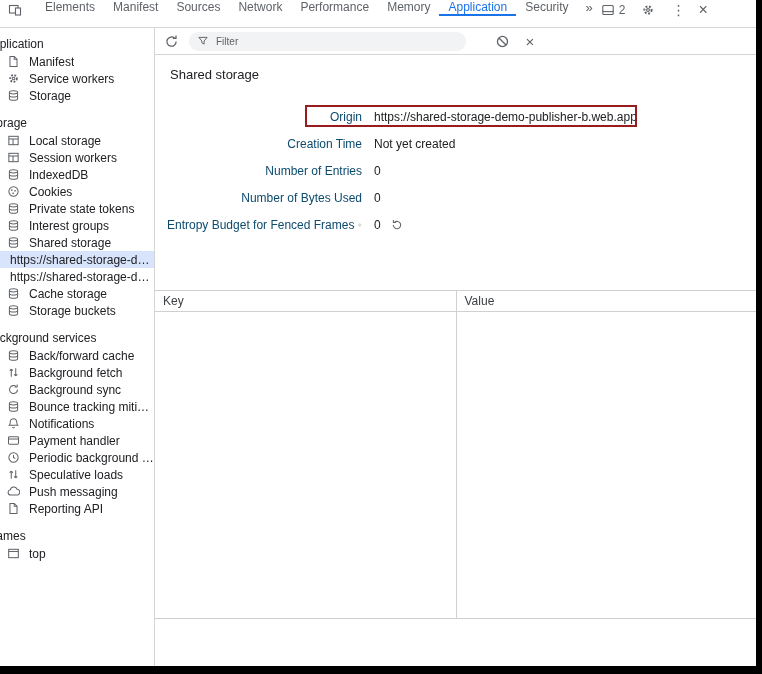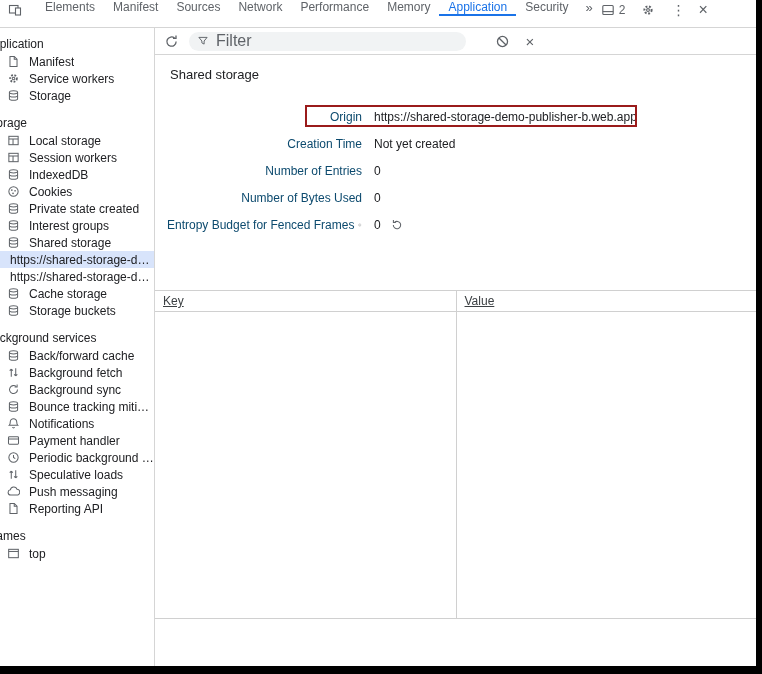--- a/index.html
+++ b/index.html
@@ -34,35 +34,35 @@
   .srow .ic { flex:none; }
   .srow.child { padding-left:10px; }
   .srow.selected { background:#d8e4fb; }
   .lbl { overflow:hidden; text-overflow:ellipsis; }
 
   
   .content { flex:1; min-width:0; display:flex; flex-direction:column; background:#fff; }
   .ctoolbar { height:27px; flex:none; border-bottom:1px solid #d5d5d5; display:flex; align-items:center; padding:0 6px; gap:8px; }
   .toolbtn { display:flex; align-items:center; justify-content:center; width:20px; height:20px; cursor:default; }
   .filter-pill { width:277px; height:19px; background:#f1f3f4; border-radius:10px; display:flex; align-items:center; gap:5px; padding:0 8px; }
-  .filter-pill input { border:none; outline:none; background:transparent; font-family:"Liberation Sans",sans-serif; font-size:16px; color:#0f766e; width:220px; }
+  .filter-pill input { border:none; outline:none; background:transparent; font-family:"Liberation Sans",sans-serif; font-size:10px; color:#0f766e; width:220px; }
   .filter-pill input::placeholder { color:#5f6368; }
   .gap-left { margin-left:18px; }
 
   .page-title { font-size:13px; font-weight:400; color:#202124; margin:12px 0 0 15px; height:16px; }
 
   .meta { margin:20px 0 0 12px; }
   .mrow { display:grid; grid-template-columns:195px auto; column-gap:12px; height:27px; align-items:center; position:relative; }
   .mlabel { color:#0c4a6e; display:flex; justify-content:flex-end; align-items:center; gap:4px; white-space:nowrap; }
   .mvalue { color:#202124; display:flex; align-items:center; gap:10px; white-space:nowrap; }
   .origin-box { position:absolute; left:138px; top:2px; width:332px; height:22px; border:2px solid #9a1b1b; pointer-events:none; }
 
   .dtable { margin-top:52px; flex:none; border-top:1px solid #d0d0d0; }
   .dtable-head { height:21px; display:grid; grid-template-columns:1fr 1fr; align-items:center; border-bottom:1px solid #d0d0d0; color:#3c4043; }
-  .dtable-head .col { padding-left:8px; height:100%; display:flex; align-items:center;text-decoration:underline; }
+  .dtable-head .col { padding-left:8px; height:100%; display:flex; align-items:center; }
   .dtable-head .col + .col { border-left:1px solid #d0d0d0; }
   .dtable-body { height:307px; position:relative; border-bottom:1px solid #d0d0d0; }
   .dtable-body .centerline { position:absolute; left:50%; top:0; bottom:0; width:1px; background:#d0d0d0; }
 
   svg.ic { display:block; }
 </style>
 </head>
 <body>
 
 <svg width="0" height="0" style="position:absolute" aria-hidden="true">
@@ -253,21 +253,21 @@
       <div class="srow">
         <svg class="ic" width="13" height="13">
             <use href="#i-cookie"></use>
           </svg>
         <span class="lbl">Cookies</span>
       </div>
       <div class="srow">
         <svg class="ic" width="13" height="13">
             <use href="#i-db"></use>
           </svg>
-        <span class="lbl">Private state created</span>
+        <span class="lbl">Private state tokens</span>
       </div>
       <div class="srow">
         <svg class="ic" width="13" height="13">
             <use href="#i-db"></use>
           </svg>
         <span class="lbl">Interest groups</span>
       </div>
       <div class="srow">
         <svg class="ic" width="13" height="13">
             <use href="#i-db"></use>

